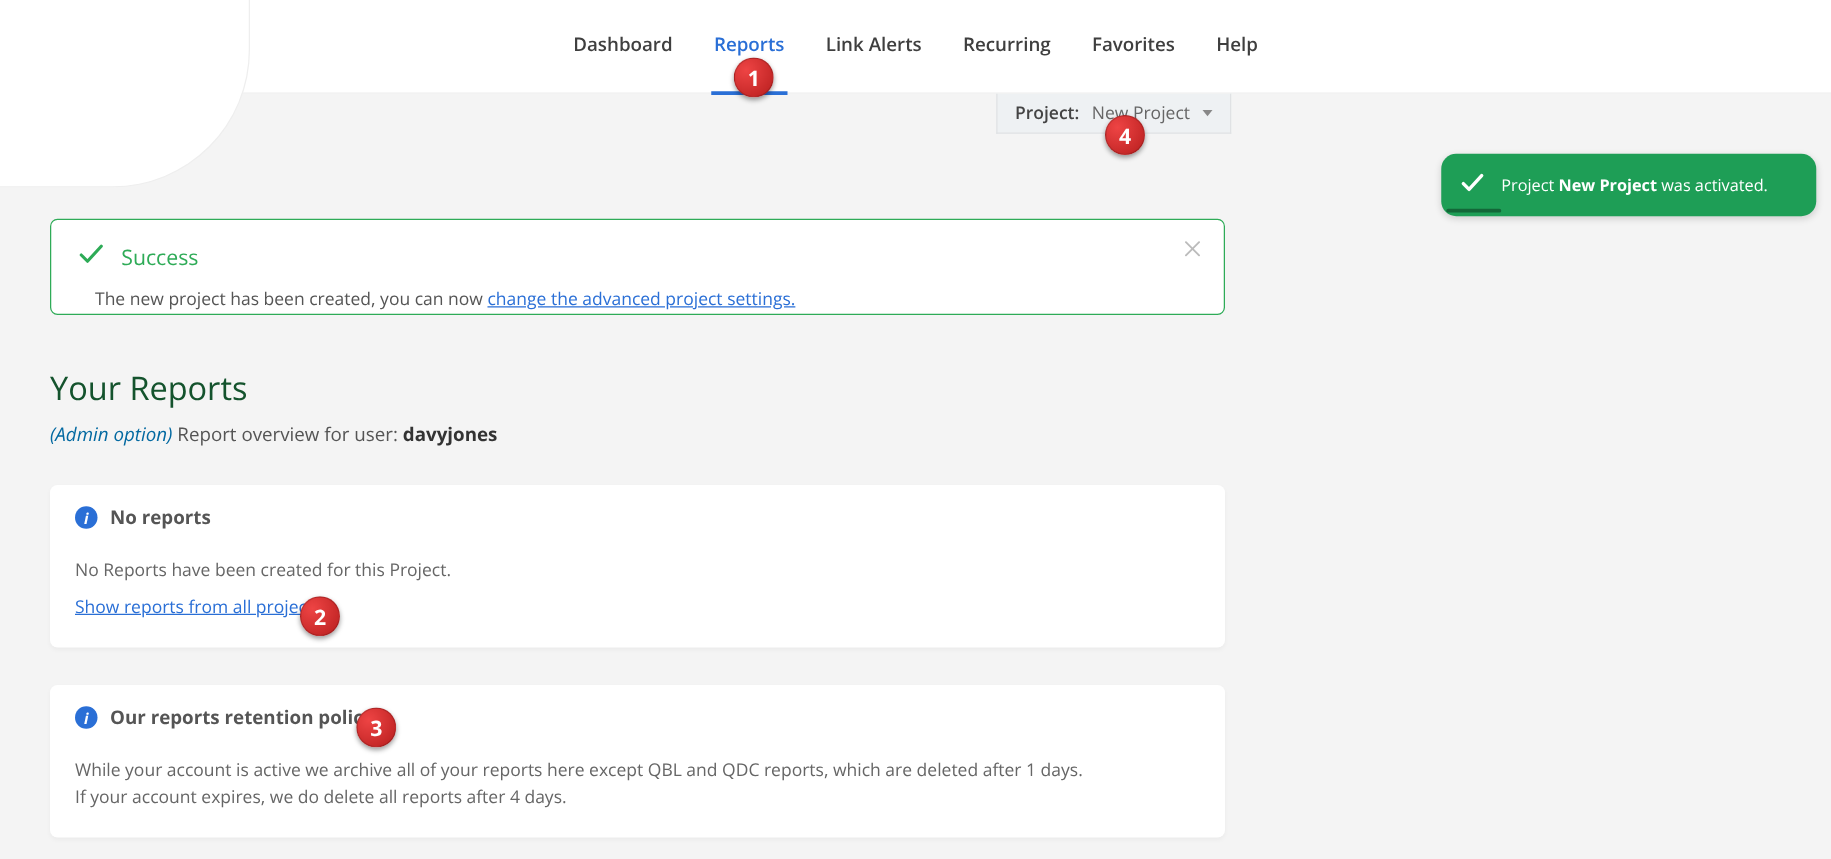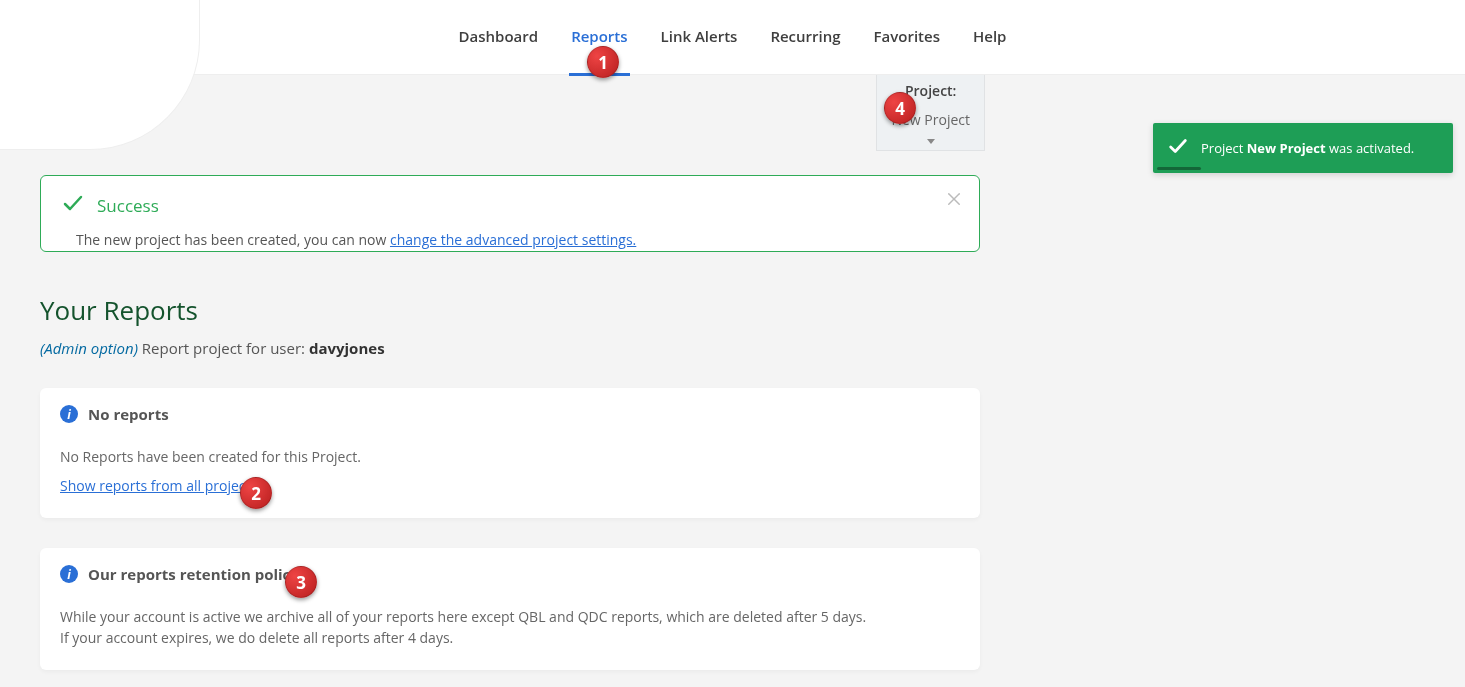--- a/index.html
+++ b/index.html
@@ -66,42 +66,41 @@
     border: 1px solid #e0e2e4;
     border-top: none;
     padding: 6px 14px;
     font-size: 14px;
     color: #666;
     display: flex;
     align-items: center;
     gap: 10px;
     z-index: 3;
     cursor: pointer;
-    flex-direction: column;
   }
   .project-bar .lbl { font-weight: 600; color: #444; }
   .project-bar .chev {
     display:inline-block; width:0;height:0;
     border-left:4px solid transparent;
     border-right:4px solid transparent;
     border-top:5px solid #888;
   }
   .toast {
     position: absolute;
     right: 12px;
     top: 123px;
     background: #1e9e56;
     color: #fff;
     width: 300px;
     padding: 12px 14px;
     display: flex;
     align-items: center;
     gap: 12px;
     font-size: 13px;
-    border-radius: 2px;
+    border-radius: 12px;
     box-shadow: 0 2px 6px rgba(0,0,0,.15);
     z-index: 5;
   }
   .toast .check svg { width: 22px; height: 22px; }
   .toast .bar {
     position: absolute; left: 4px; bottom: 3px; height: 3px; width: 44px;
     background: rgba(0,0,0,.35); border-radius: 2px;
   }
   .content {
     position: absolute;
@@ -218,41 +217,41 @@
           <line x1="19" y1="5" x2="5" y2="19"></line>
         </svg>
     </span>
     <div class="msg">
       <span>The new project has been created, you can now </span><a href="#">change the advanced project settings.</a>
     </div>
   </div>
 
   <h1 class="page-title">Your Reports</h1>
   <div class="subtitle">
-    <span class="admin">(Admin option)</span><span> Report project for user: </span><span class="user">davyjones</span>
+    <span class="admin">(Admin option)</span><span> Report overview for user: </span><span class="user">davyjones</span>
   </div>
 
   <div class="card">
     <div class="card-head">
       <span class="info-icon">i</span>
       <span>No reports</span>
     </div>
     <div class="body">
       <div>No Reports have been created for this Project.</div>
       <div style="margin-top:8px;"><a href="#">Show reports from all projects</a></div>
     </div>
   </div>
 
   <div class="card">
     <div class="card-head">
       <span class="info-icon">i</span>
       <span>Our reports retention policy</span>
     </div>
     <div class="body">
-      <div>While your account is active we archive all of your reports here except QBL and QDC reports, which are deleted after 5 days.</div>
+      <div>While your account is active we archive all of your reports here except QBL and QDC reports, which are deleted after 1 days.</div>
       <div>If your account expires, we do delete all reports after 4 days.</div>
     </div>
   </div>
 
 </div>
 
 <div class="num-badge" style="left:587px; top:46px;">1</div>
 <div class="num-badge" style="left:240px; top:477px;">2</div>
 <div class="num-badge" style="left:285px; top:566px;">3</div>
 <div class="num-badge" style="left:884px; top:92px;">4</div>

